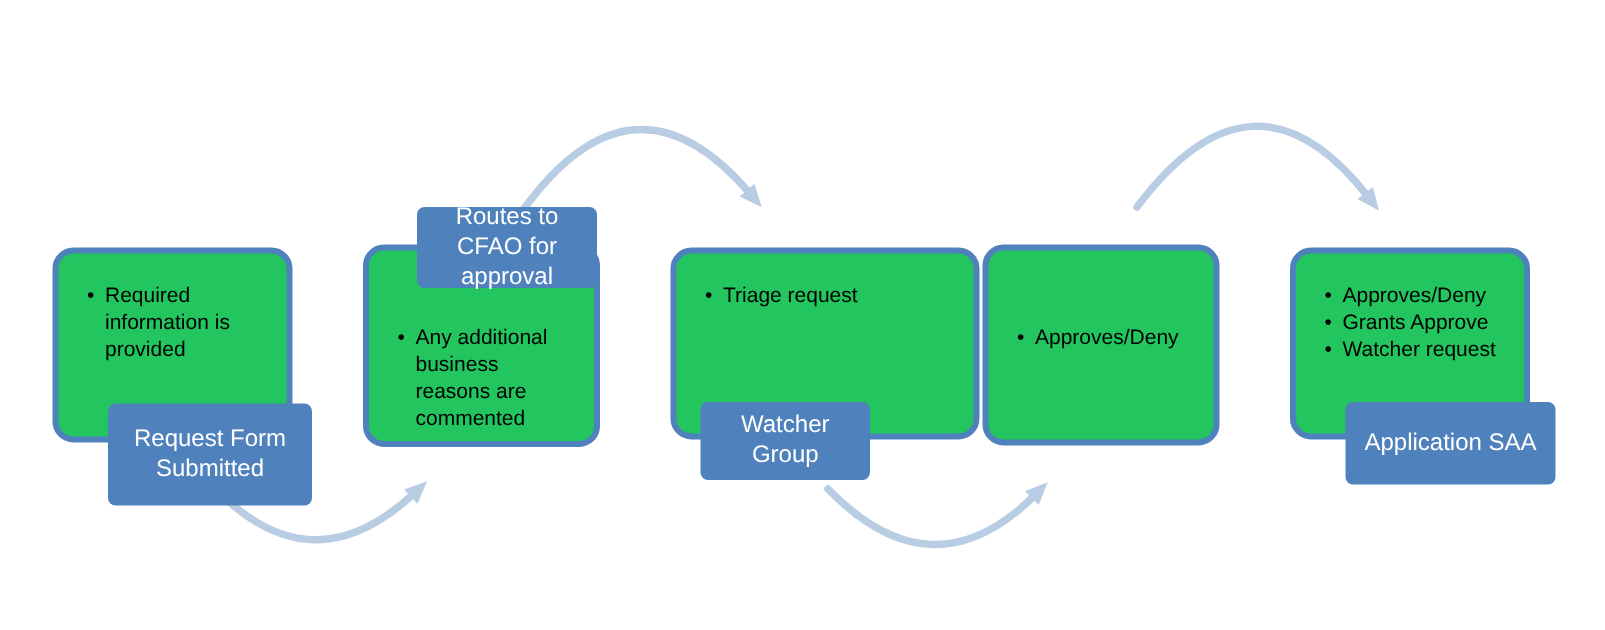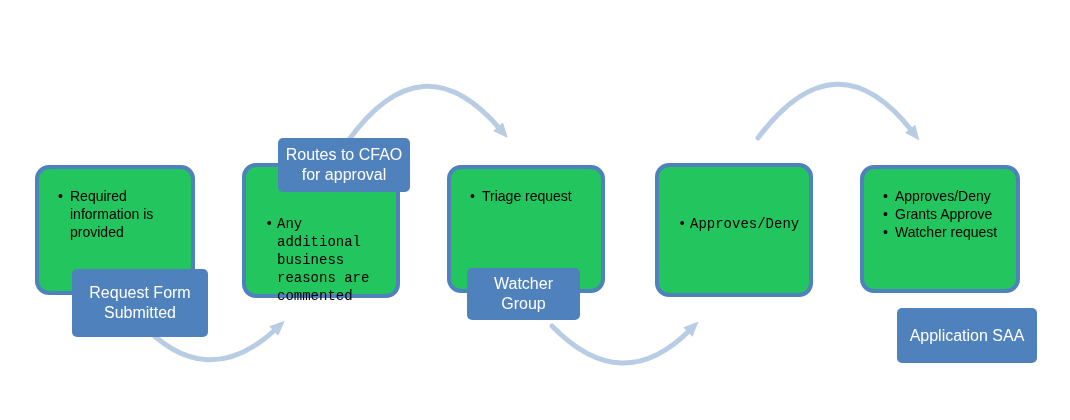--- a/index.html
+++ b/index.html
@@ -47,21 +47,20 @@
     margin: 0;
     list-style: none;
     padding: 18px 6px 0 18px;
     width: 128px;
     font-size: 14px;
     line-height: 18px;
     color: var(--bullet-text, #000000);
   }
   .step.label-top .bullets {
     padding-top: 48px;
-    font-family: Liberation Mono, monospace;
   }
   .step2 .bullets {
     width: 110px;
   }
   .bullets li {
     position: relative;
     padding-left: 13px;
   }
   .bullets li::before {
     content: "\2022";
@@ -81,27 +80,27 @@
     color: var(--label-text, #ffffff);
     font-size: 16px;
     line-height: 20px;
     border-radius: 5px;
     padding: 0 4px;
   }
   
   .step1 { left: 35px;  top: 165px; width: 160px; height: 130px; }
   .step1 .step-label { left: 37px;  top: 104px; width: 136px; height: 68px; }
   .step2 { left: 242px; top: 163px; width: 158px; height: 135px; }
-  .step2 .step-label { left: 36px;  top: -25px; width: 132px; height: 54px; }
-  .step3 { left: 447px; top: 165px; width: 158px; height: 128px; }
+  .step2 .step-label { left: 36px;  top: -25px; width: 120px; height: 54px; }
+  .step3 { left: 447px; top: 165px; width: 158px; height: 128px; padding-left: 48px; }
   .step3 .step-label { left: 20px;  top: 103px; width: 113px; height: 52px; }
   .step4 { left: 655px; top: 163px; width: 158px; height: 134px; }
   .step4 .step-label { left: 35px;  top: -23px; width: 140px; height: 52px; }
   .step5 { left: 860px; top: 165px; width: 160px; height: 128px; }
-  .step5 .step-label { left: 37px;  top: 103px; width: 140px; height: 55px; margin-top: 40px; }
+  .step5 .step-label { left: 37px;  top: 103px; width: 140px; height: 55px; }
 </style>
 </head>
 <body>
 
 <div class="stage">
 
   <svg class="arrows-layer" viewBox="0 0 1070 420" xmlns="http://www.w3.org/2000/svg">
     <defs>
       <marker id="ah" markerUnits="userSpaceOnUse" markerWidth="20" markerHeight="20" refX="4" refY="10" orient="auto">
         <path class="arrow-head-shape" d="M1,3.5 L16,10 L1,16.5 Z"></path>

